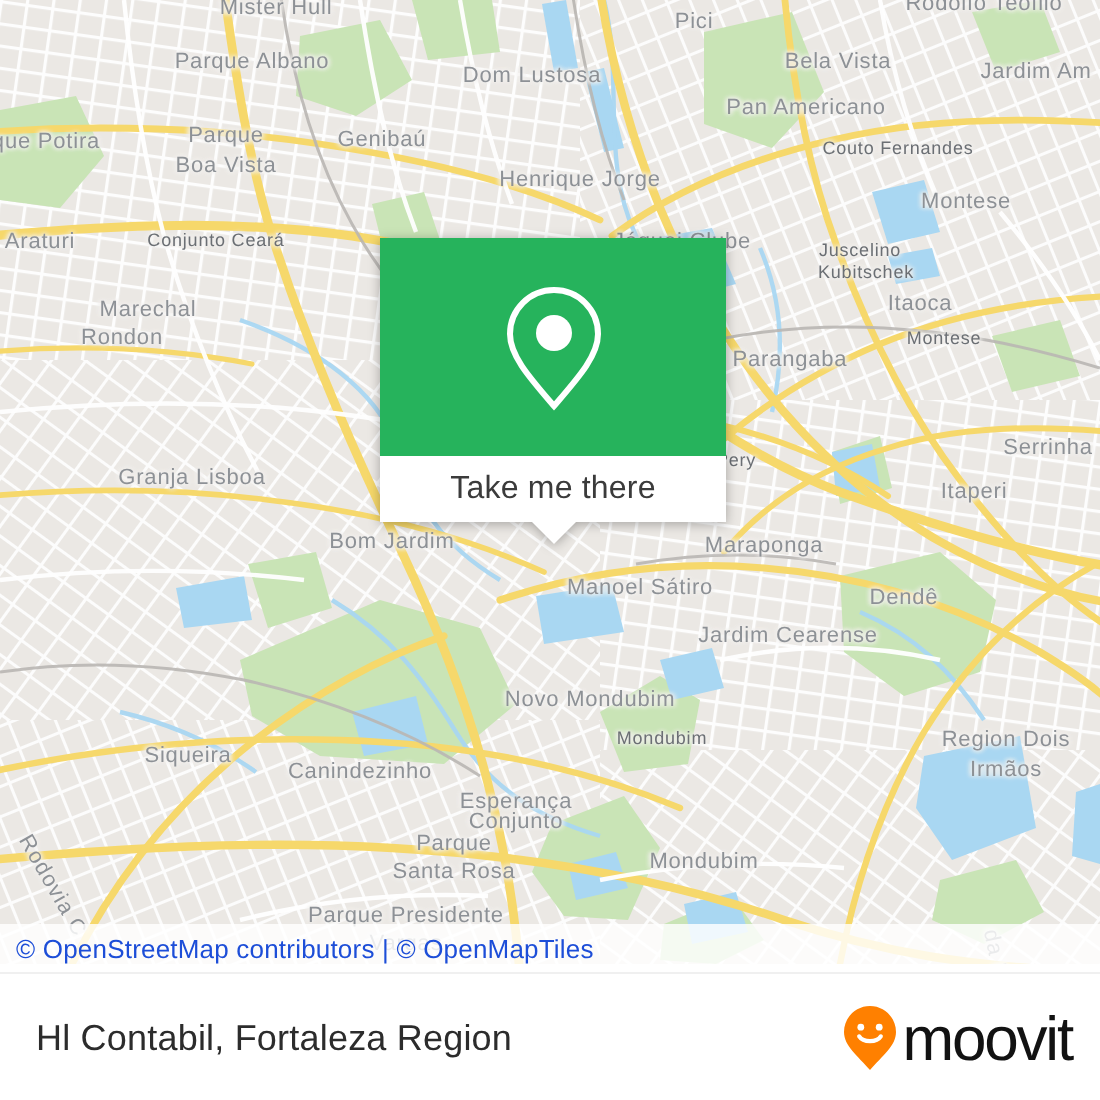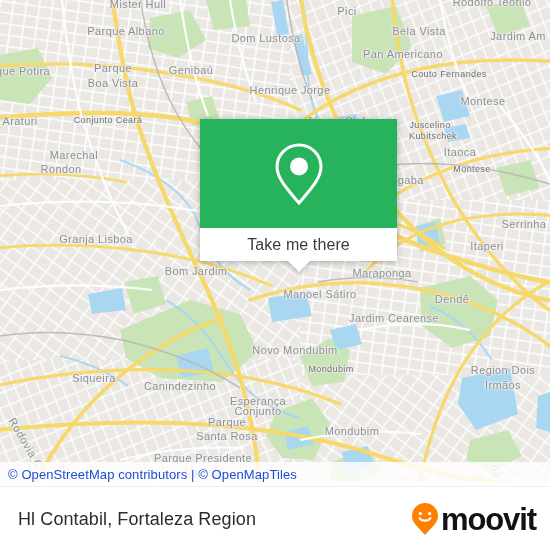--- a/index.html
+++ b/index.html
@@ -30,22 +30,22 @@
     pointer-events: none;
   }
   .lbl.sz-s { font-size: 9px; }
   .lbl.sz-m { font-size: 11px; }
   .lbl.dark { color: #6b6f74; }
   .lbl.rot { letter-spacing: 0.6px; }
 
   
   .callout {
     position: absolute;
-    left: 200px; top: 119px;
-    width: 197px;
+    left: 190px; top: 119px;
+    width: 173px;
     filter: drop-shadow(0 1px 3px rgba(0,0,0,0.30));
   }
   .callout-head {
     height: 109px;
     background: #26b35c;
     display: flex; align-items: center; justify-content: center;
   }
   .callout-foot {
     background: #ffffff;
     height: 33px;
@@ -95,21 +95,21 @@
     padding-left: 18px;
     letter-spacing: 0.1px;
   }
   .brand {
     display: flex; align-items: center;
     padding-right: 14px;
     gap: 2px;
   }
   .brand-word {
     font-size: 31px;
-    font-weight: bold;
+    font-weight: normal;
     color: #121212;
     letter-spacing: -1.1px;
     line-height: 1;
   }
 </style>
 </head>
 <body>
 
 <div id="root">
 

